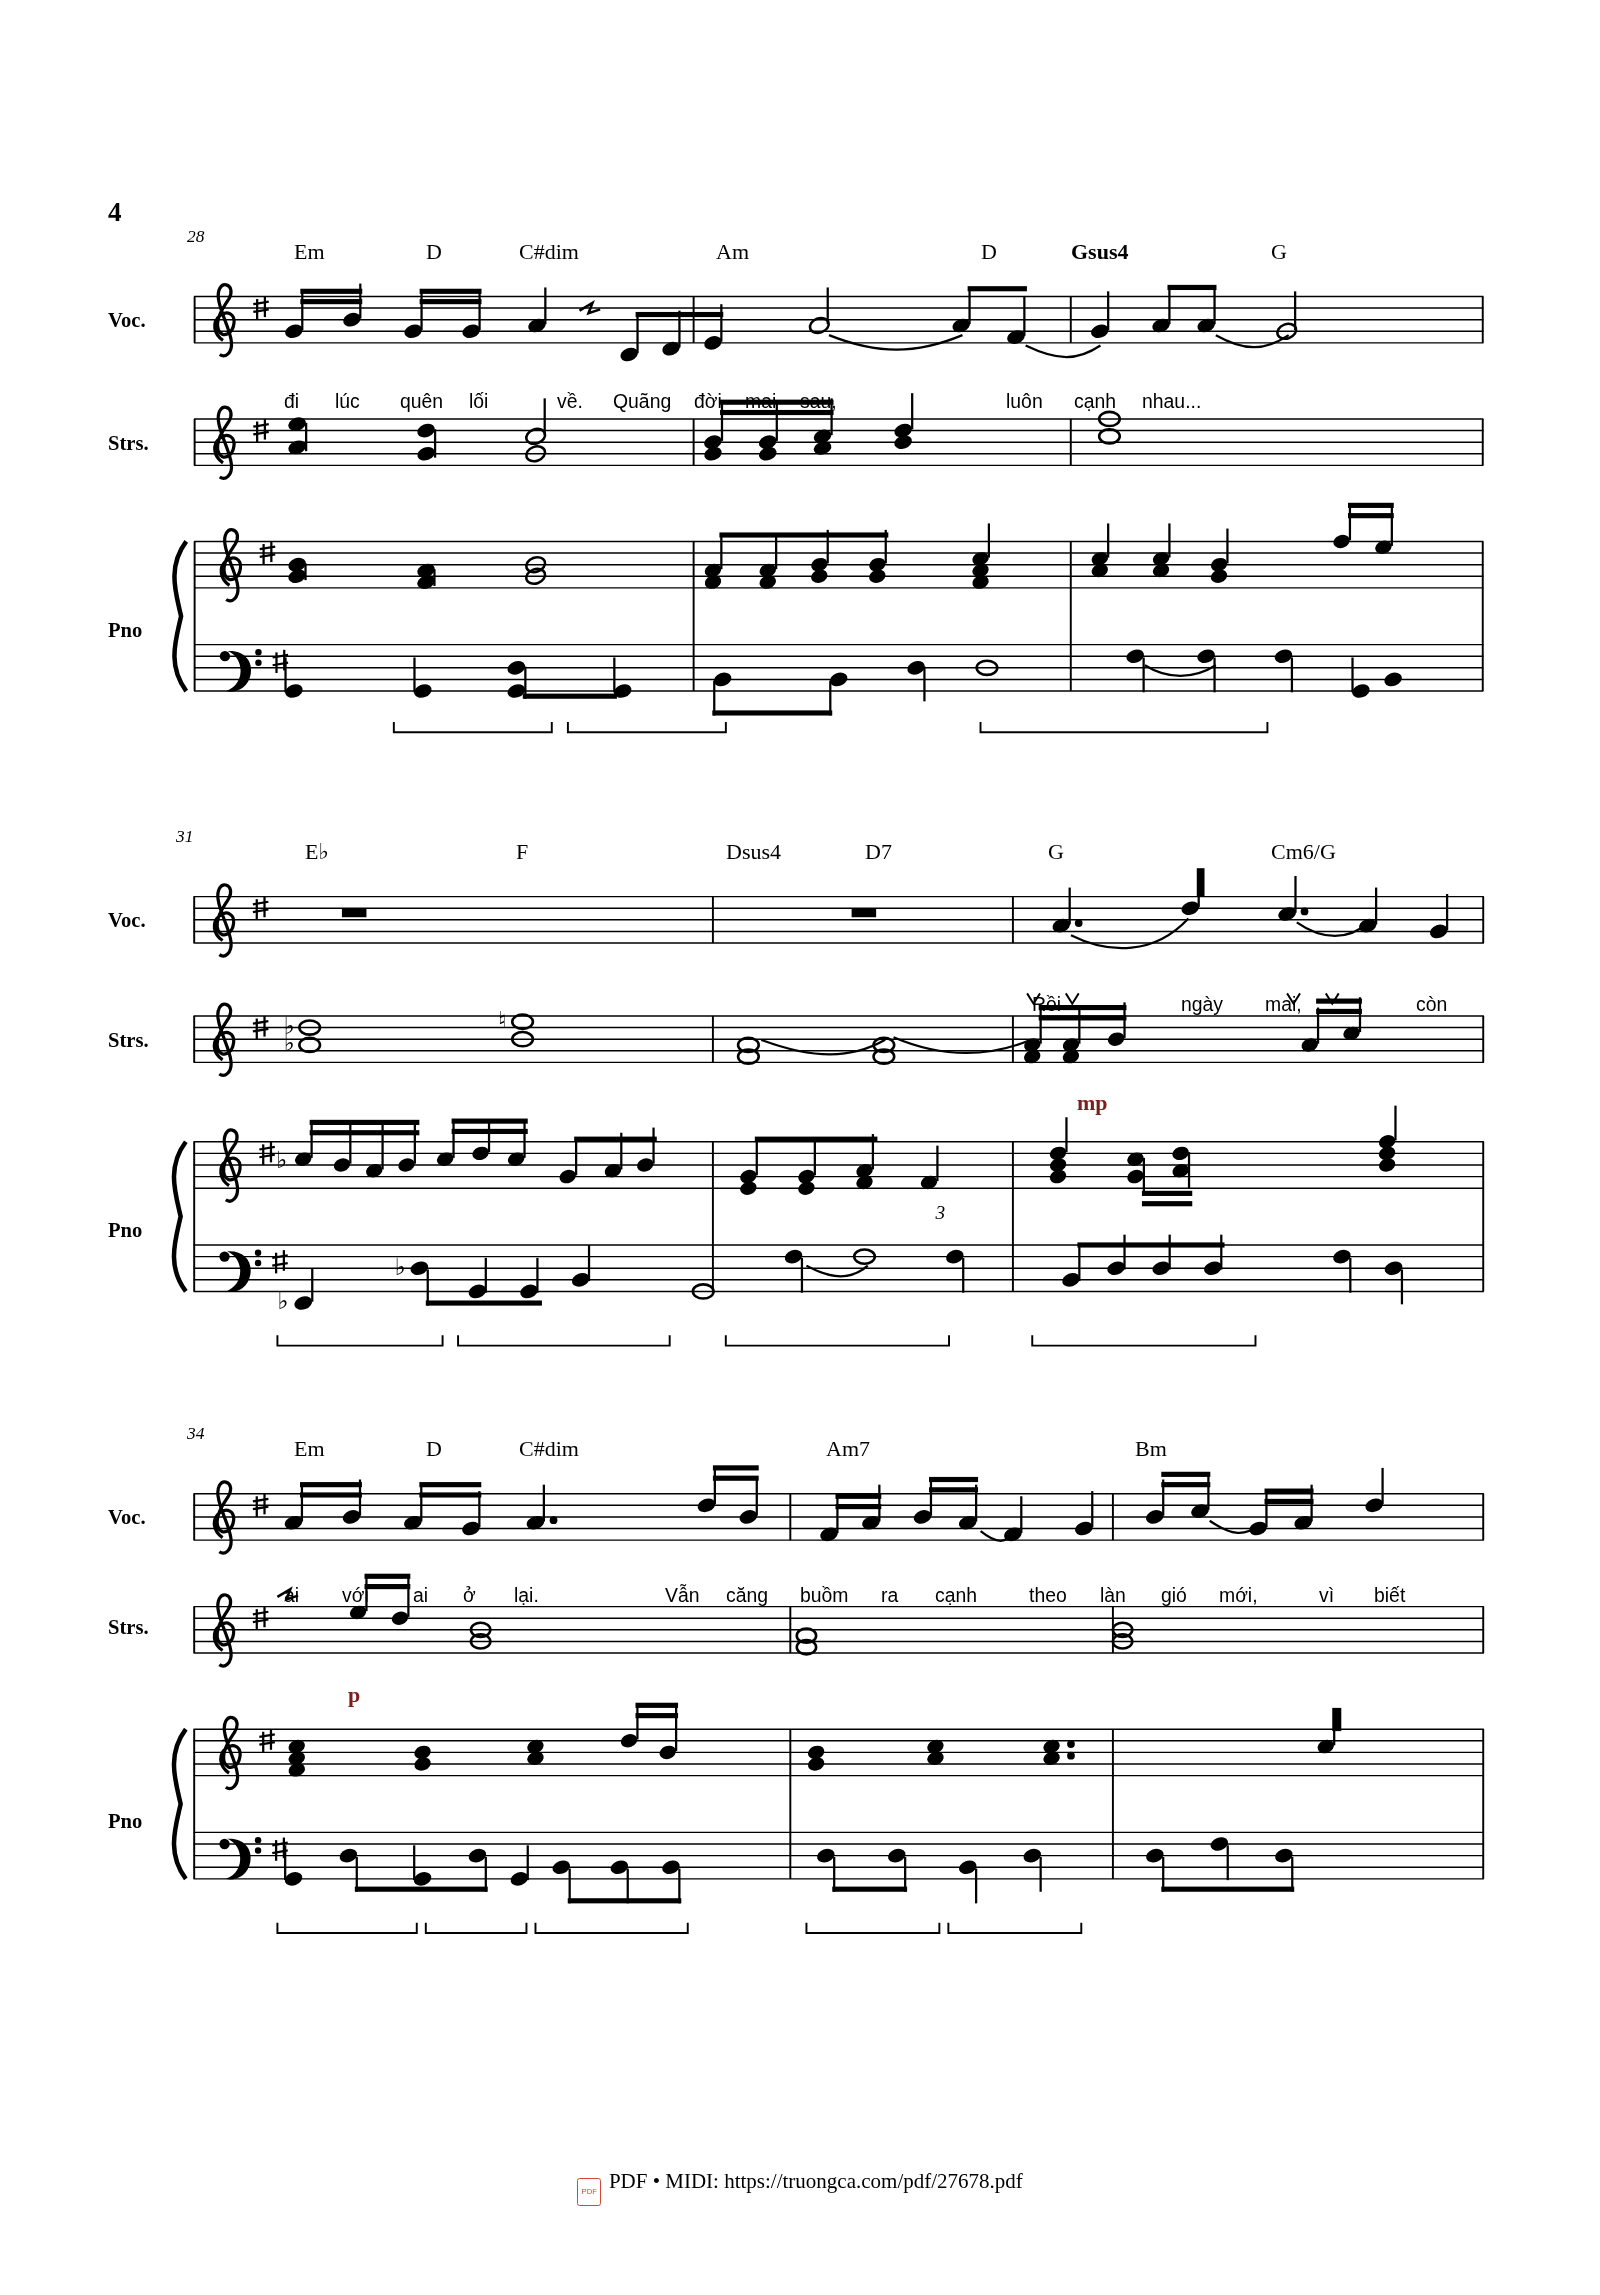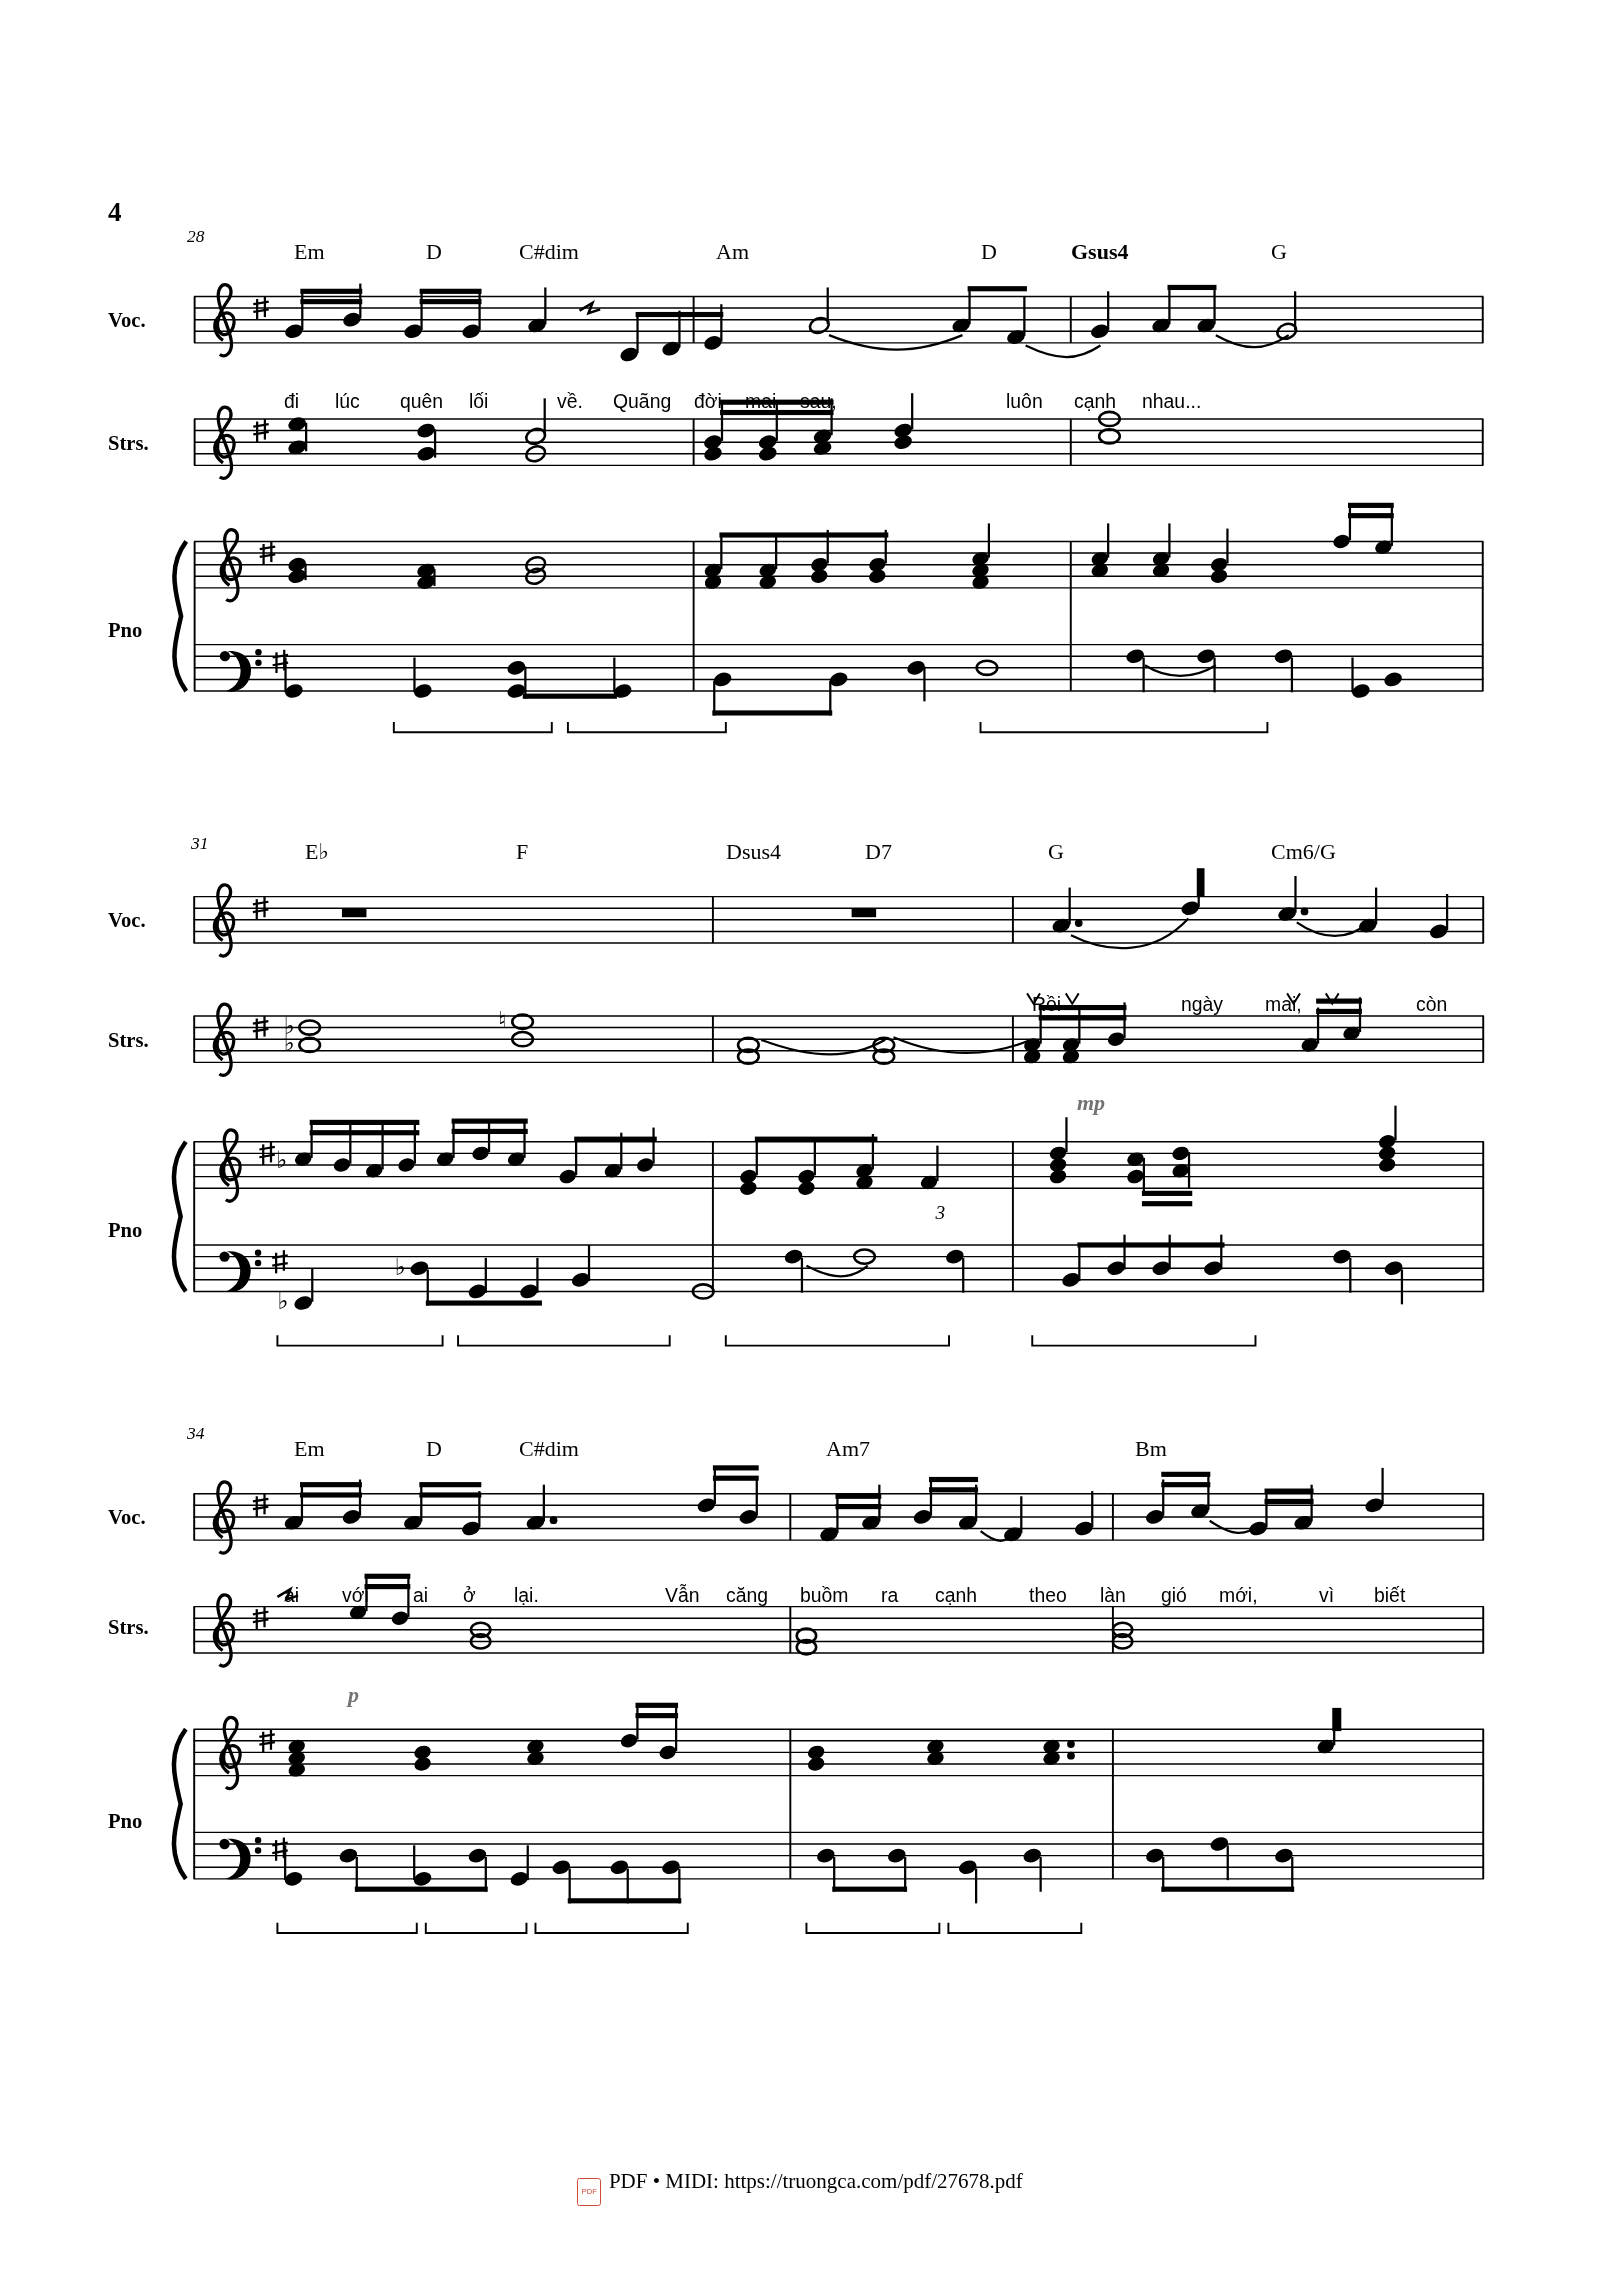--- a/index.html
+++ b/index.html
@@ -27,22 +27,22 @@
   }
   .lyric{
     position:absolute;font-size:19.4px;font-family:"Liberation Sans",sans-serif;color:#000;
     white-space:nowrap;
   }
   .instlabel{
     position:absolute;font-size:20.6px;font-family:"Liberation Serif",serif;color:#000;
     font-weight:bold;
   }
   .dyn{
-    position:absolute;font-size:22px;font-style:italic;font-weight:bold;
-    font-family:"Liberation Serif",serif;color:#737373;
+    position:absolute;font-size:22px;font-weight:bold;
+    font-family:"Liberation Serif",serif;color:#7f1d1d;
   }
   .footer{
     position:absolute;left:0;right:0;top:2158px;text-align:center;
     font-size:21px;font-family:"Liberation Serif",serif;color:#000;
   }
   .pdficon{
     display:inline-block;width:22px;height:26px;border:1.3px solid #d04a3a;border-radius:2.6px;
     color:#d04a3a;font-size:7.7px;line-height:26px;text-align:center;vertical-align:-5.8px;
     margin-right:7.7px;font-family:"Liberation Sans",sans-serif;margin-top:20px;
   }
@@ -332,21 +332,21 @@
     <div class="lyric" style="left:694px;top:158px;text-align:right;">đời</div>
     <div class="lyric" style="left:745px;top:158px;">mai</div>
     <div class="lyric" style="left:800px;top:158px;">sau,</div>
     <div class="lyric" style="left:1006px;top:158px;">luôn</div>
     <div class="lyric" style="left:1074px;top:158px;">cạnh</div>
     <div class="lyric" style="left:1142px;top:158px;">nhau...</div>
   </div>
 
   <div class="system sys2">
 
-    <div class="measure-num" style="left:191px;top:-6.5px;margin-top:7px;">31</div>
+    <div class="measure-num" style="left:176px;top:-6.5px;">31</div>
 
     <div class="chord" style="left:305px;top:6.5px;">E♭</div>
     <div class="chord" style="left:516px;top:6.5px;">F</div>
     <div class="chord" style="left:726px;top:6.5px;">Dsus4</div>
     <div class="chord" style="left:865px;top:6.5px;">D7</div>
     <div class="chord" style="left:1048px;top:6.5px;">G</div>
     <div class="chord" style="left:1271px;top:6.5px;">Cm6/G</div>
 
     <div class="instlabel" style="left:108px;top:77px;">Voc.</div>
     <div class="instlabel" style="left:108px;top:197px;">Strs.</div>

